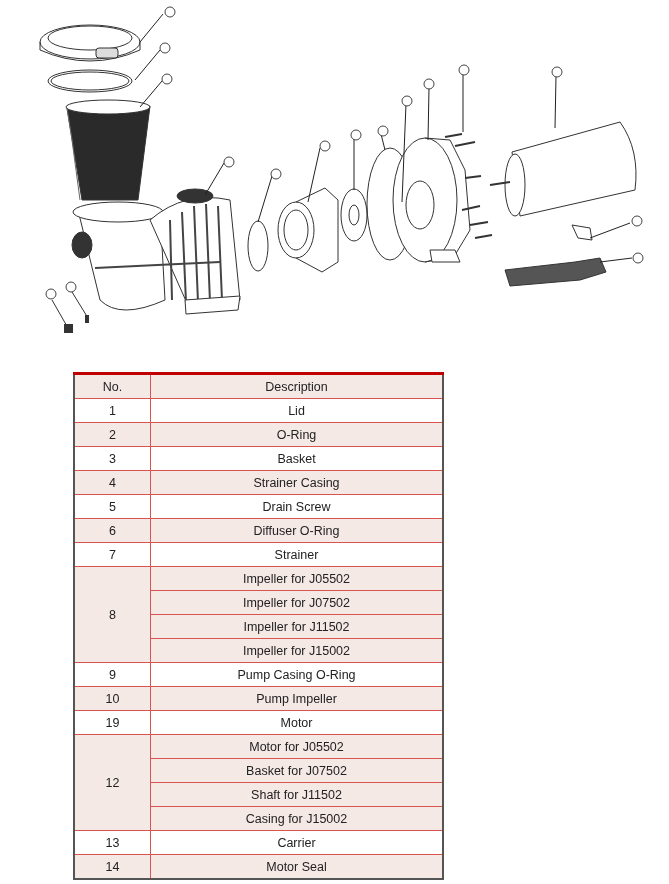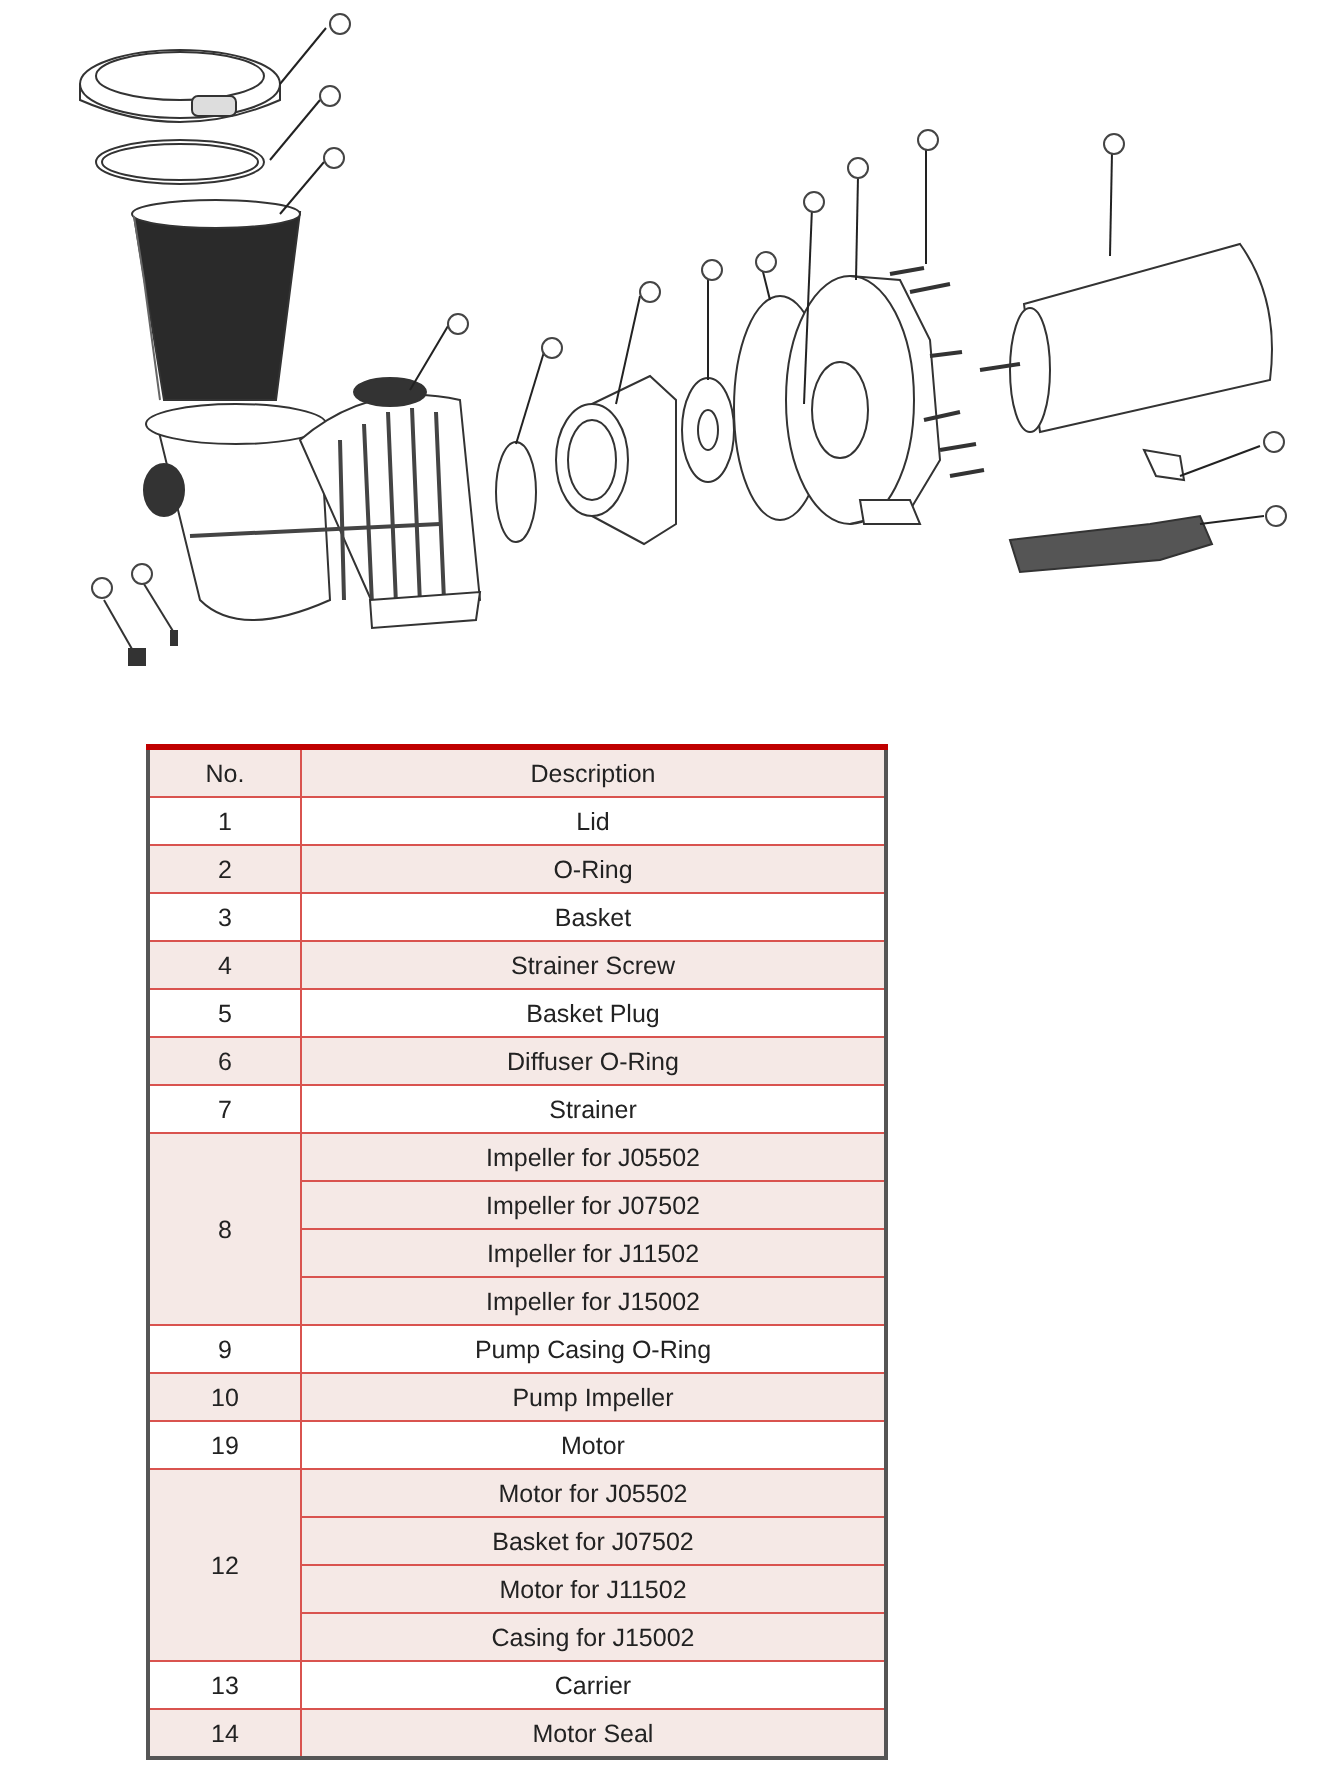--- a/index.html
+++ b/index.html
@@ -155,25 +155,25 @@
       <tr class="shaded">
         <td class="col-no">2</td>
         <td>O-Ring</td>
       </tr>
       <tr class="white">
         <td class="col-no">3</td>
         <td>Basket</td>
       </tr>
       <tr class="shaded">
         <td class="col-no">4</td>
-        <td>Strainer Screw</td>
+        <td>Strainer Casing</td>
       </tr>
       <tr class="white">
         <td class="col-no">5</td>
-        <td>Basket Plug</td>
+        <td>Drain Screw</td>
       </tr>
       <tr class="shaded">
         <td class="col-no">6</td>
         <td>Diffuser O-Ring</td>
       </tr>
       <tr class="white">
         <td class="col-no">7</td>
         <td>Strainer</td>
       </tr>
       <tr class="shaded">
@@ -202,21 +202,21 @@
         <td>Motor</td>
       </tr>
       <tr class="shaded">
         <td class="col-no" rowspan="4">12</td>
         <td>Motor for J05502</td>
       </tr>
       <tr class="shaded">
         <td>Basket for J07502</td>
       </tr>
       <tr class="shaded">
-        <td>Motor for J11502</td>
+        <td>Shaft for J11502</td>
       </tr>
       <tr class="shaded">
         <td>Casing for J15002</td>
       </tr>
       <tr class="white">
         <td class="col-no">13</td>
         <td>Carrier</td>
       </tr>
       <tr class="shaded">
         <td class="col-no">14</td>

